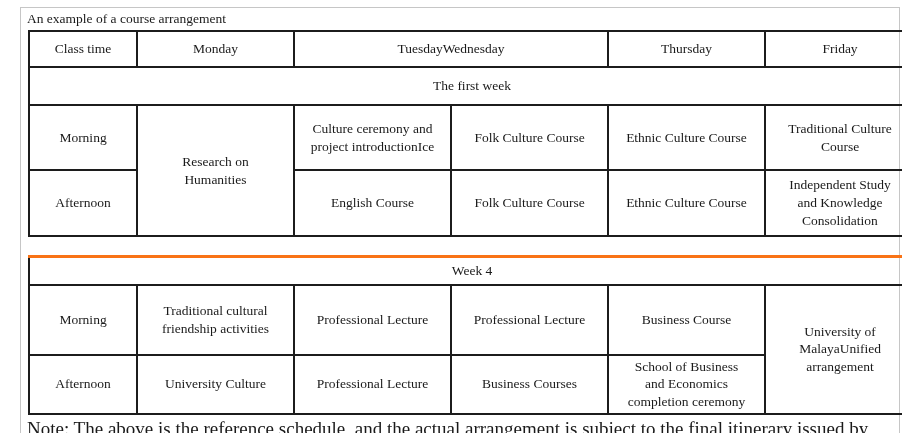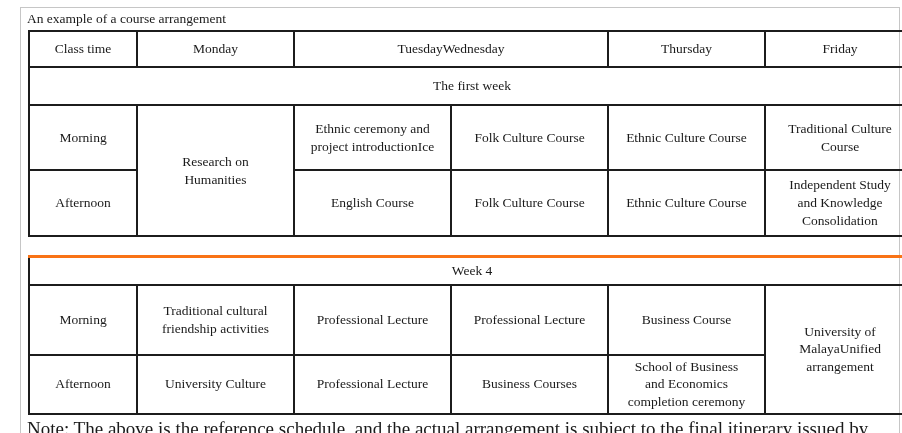--- a/index.html
+++ b/index.html
@@ -83,21 +83,21 @@
         <td colspan="2">TuesdayWednesday</td>
         <td>Thursday</td>
         <td>Friday</td>
       </tr>
       <tr class="r-section1">
         <td colspan="6">The first week</td>
       </tr>
       <tr class="r-w1-am">
         <td>Morning</td>
         <td rowspan="2">Research on Humanities</td>
-        <td>Ethnic ceremony and project introductionIce</td>
+        <td>Culture ceremony and project introductionIce</td>
         <td>Folk Culture Course</td>
         <td>Ethnic Culture Course</td>
         <td>Traditional Culture Course</td>
       </tr>
       <tr class="r-w1-pm">
         <td>Afternoon</td>
         <td>English Course</td>
         <td>Folk Culture Course</td>
         <td>Ethnic Culture Course</td>
         <td>Independent Study and Knowledge Consolidation</td>

